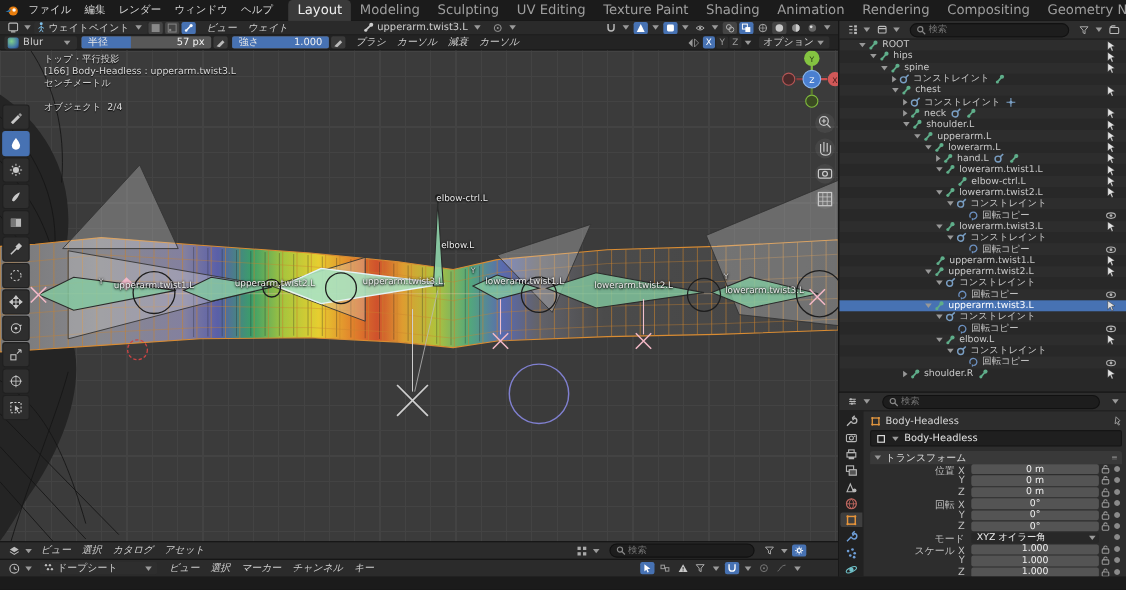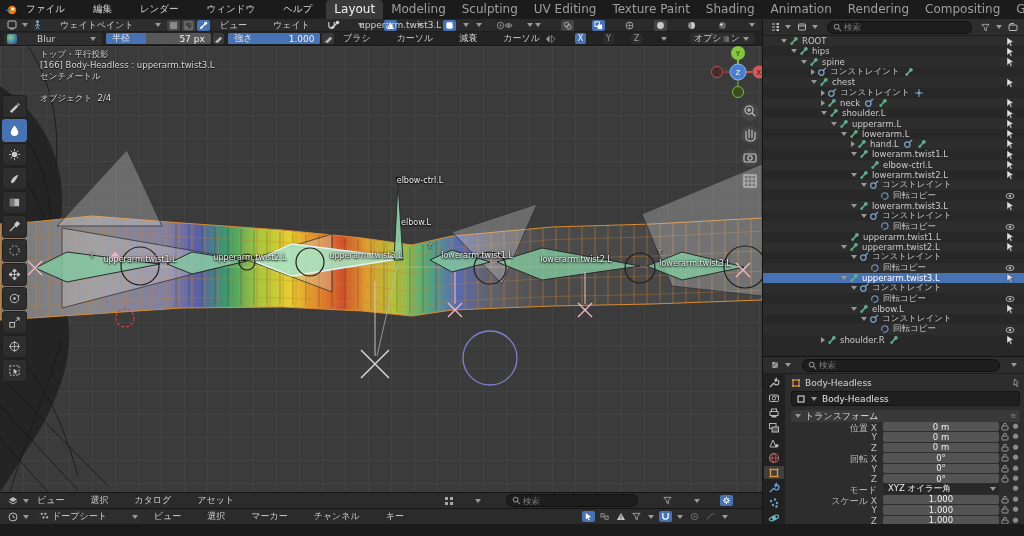--- a/index.html
+++ b/index.html
@@ -1,36 +1,36 @@
 <!DOCTYPE html>
 <html><head>
 <meta charset="utf-8">
 <style>
   html,body{margin:0;padding:0;background:#111;}
   #app{position:relative;width:1024px;height:536px;background:#1b1b1b;overflow:hidden;
        font-family:"DejaVu Sans","Liberation Sans",sans-serif;color:#d0d0d0;font-size:9px;
        -webkit-font-smoothing:antialiased;}
   .abs{position:absolute;}
-  .row{display:flex;align-items:center;gap:16px;}
+  .row{display:flex;align-items:center;}
   .caret{width:0;height:0;border-left:3px solid transparent;border-right:3px solid transparent;border-top:4px solid #9a9a9a;margin:0 3px;display:inline-block;}
   .chev{width:0;height:0;display:inline-block;margin-right:2px;}
   .chev.open{border-left:3.5px solid transparent;border-right:3.5px solid transparent;border-top:4.5px solid #989898;}
   .chev.closed{border-top:3.5px solid transparent;border-bottom:3.5px solid transparent;border-left:4.5px solid #989898;}
   .chev.none{width:7px;height:7px;border:none;}
   
   #topbar{left:0;top:0;width:1024px;height:19px;background:#1b1b1b;display:flex;align-items:center;padding:0 4px;box-sizing:border-box;font-size:9.5px;}
   .menu-item{padding:1px 6px;color:#d4d4d4;border-radius:3px;white-space:nowrap;}
   #ws-tabs{display:flex;align-items:center;margin-left:8px;height:19px;}
   .ws-tab{padding:2px 8px 3px;font-size:12px;color:#9f9f9f;border-radius:4px 4px 0 0;white-space:nowrap;}
   .ws-tab.active{background:#3a3a3a;color:#f0f0f0;}
   .tb-widget{display:flex;align-items:center;background:#282828;border:1px solid #151515;border-radius:3px;height:13px;padding:0 3px;margin-left:4px;font-size:9px;color:#cfcfcf;white-space:nowrap;}
   
   #vp-header{left:0;top:19px;width:762px;height:13px;background:#2a2a2a;border-bottom:1px solid #1e1e1e;display:flex;align-items:center;padding:0 4px;box-sizing:border-box;color:#cfcfcf;}
   #vp-tools{left:0;top:32px;width:762px;height:14px;background:#232323;border-bottom:1px solid #161616;display:flex;align-items:center;padding:0 4px;box-sizing:border-box;color:#cfcfcf;}
-  .hdr-menu{padding:0 5px;white-space:nowrap;}
+  .hdr-menu{padding:0 5px;white-space:nowrap;font-style:italic;}
   .icon-box{width:13px;height:11px;display:flex;align-items:center;justify-content:center;border-radius:2px;margin:0 1px;}
   .icon-box.blue{background:#4772b3;}
   .icon-box.toggled{background:#444;}
   .slider{position:relative;background:#585858;border-radius:2px;height:11px;display:flex;align-items:center;overflow:hidden;margin-left:4px;}
   .slider .fill{position:absolute;left:0;top:0;bottom:0;background:#4772b3;}
   .slider .lab{position:relative;padding-left:6px;color:#e6e6e6;}
   .slider .val{position:relative;margin-left:auto;padding-right:6px;color:#f2f2f2;}
   .mini-btn{width:13px;height:11px;background:#3a3a3a;border-radius:2px;margin-left:2px;display:flex;align-items:center;justify-content:center;}
   .axis-btn{width:11px;height:11px;background:#2c2c2c;color:#9a9a9a;border-radius:2px;margin-left:1px;display:flex;align-items:center;justify-content:center;font-size:8px;}
   .axis-btn.active{background:#4772b3;color:#fff;}
@@ -260,21 +260,21 @@
     <span class="slider" style="width:118px;">
       <span class="fill" style="width:38%;"></span>
       <span class="lab">半径</span>
       <span class="val">57 px</span>
     </span>
     <span class="mini-btn">
         <svg width="9" height="9" viewBox="0 0 10 10">
           <path d="M1 9 L7 3 L9 5 L4 10 Z" fill="#bbb"></path>
         </svg>
       </span>
-    <span class="slider" style="width:104px;">
+    <span class="slider" style="width:88px;">
       <span class="fill" style="width:100%;"></span>
       <span class="lab">強さ</span>
       <span class="val">1.000</span>
     </span>
     <span class="mini-btn">
         <svg width="9" height="9" viewBox="0 0 10 10">
           <path d="M1 9 L7 3 L9 5 L4 10 Z" fill="#bbb"></path>
         </svg>
       </span>
     <span id="ts-menus" class="row" style="margin-left:4px;">

